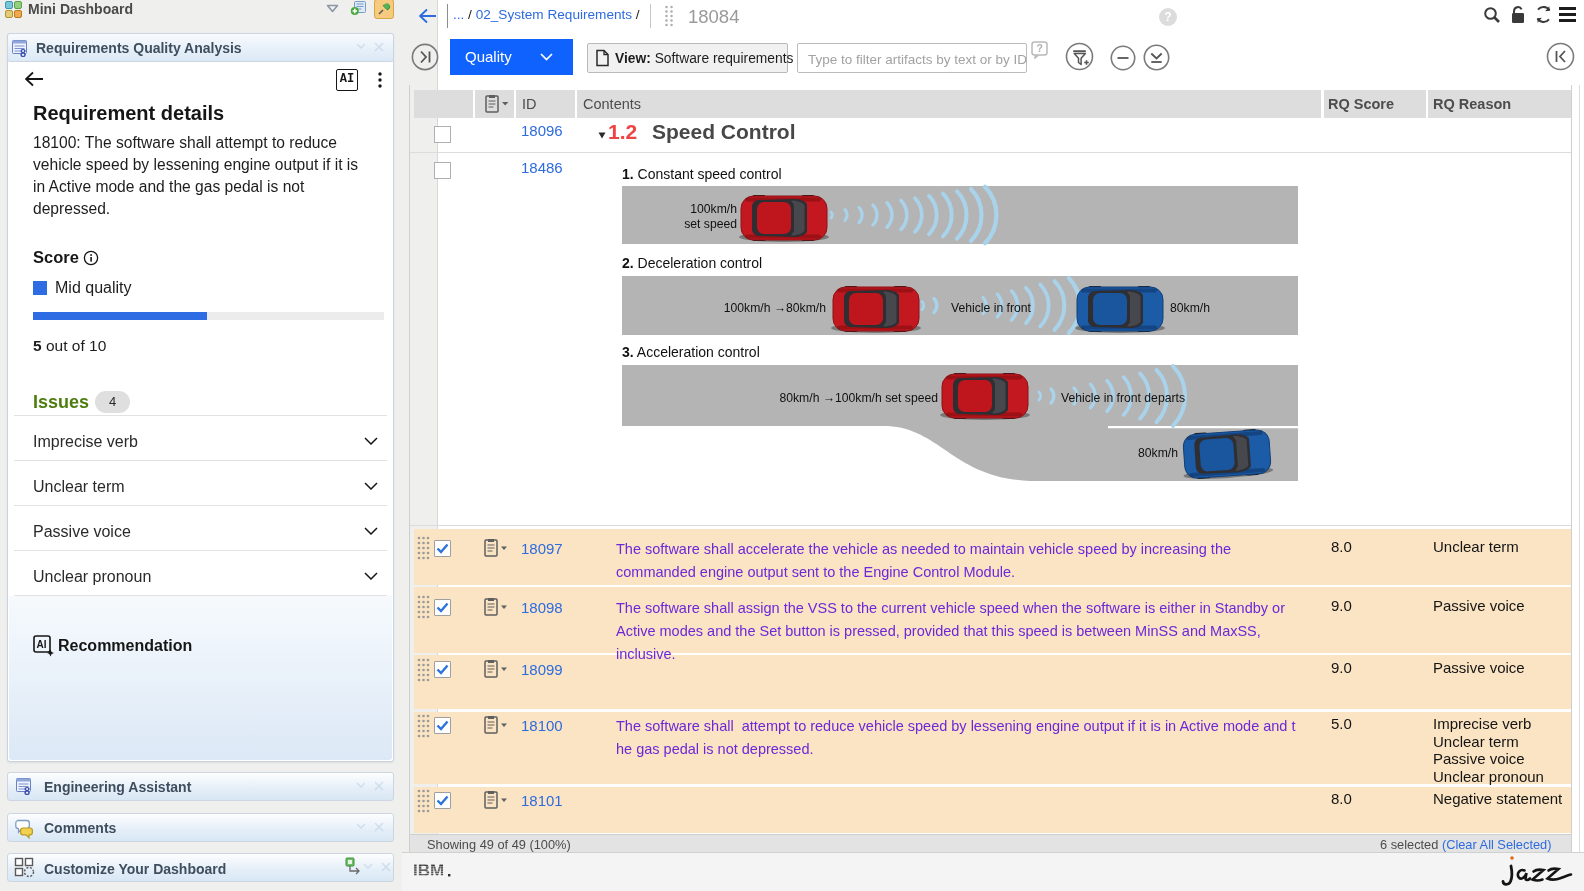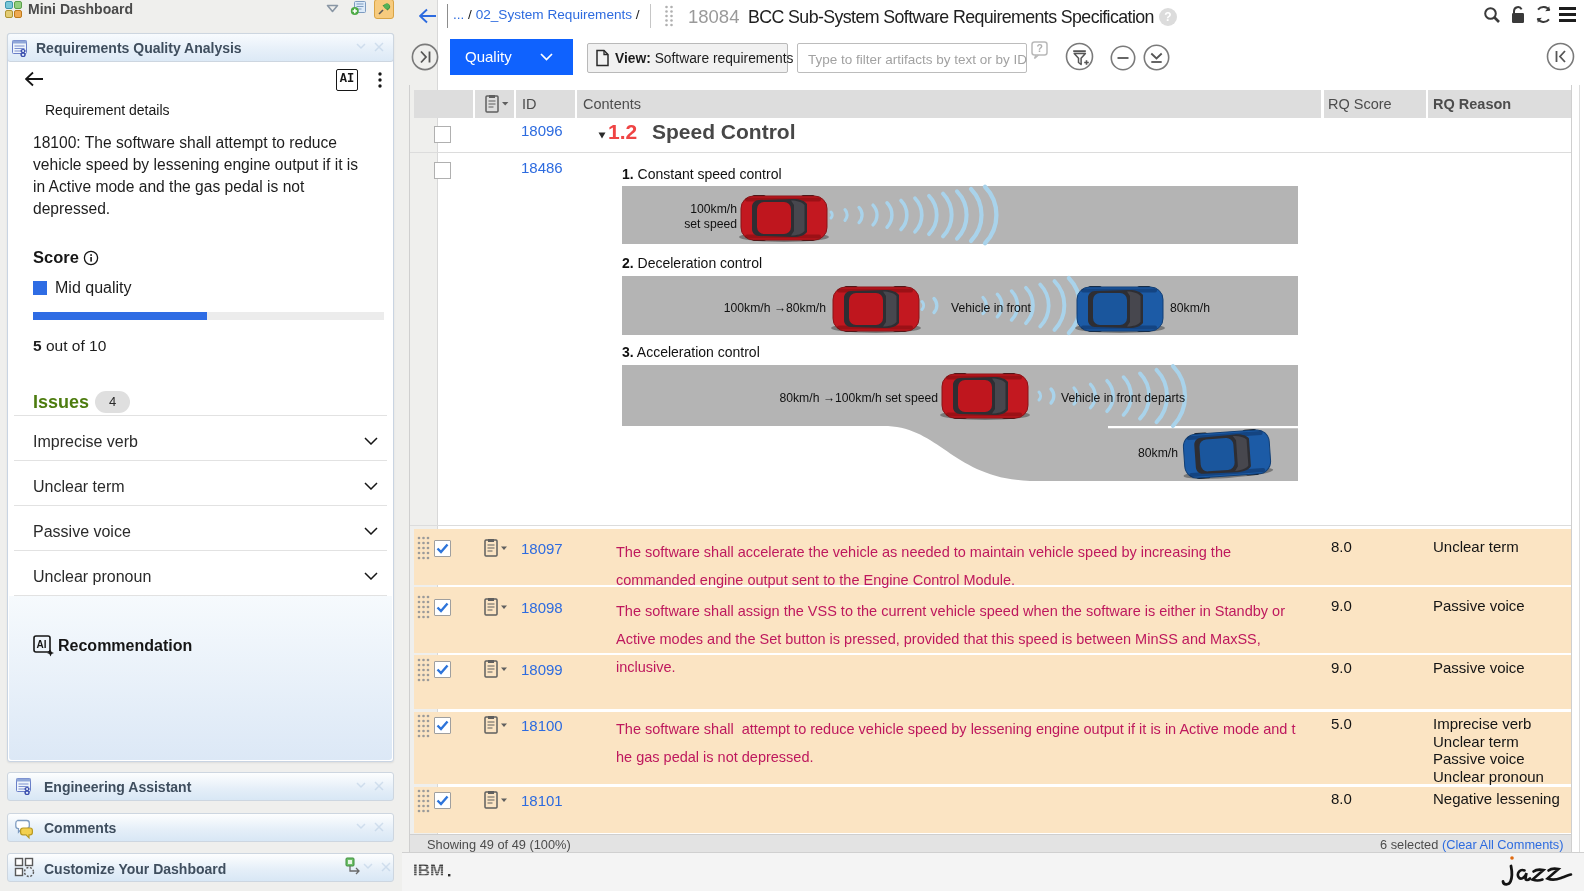--- a/index.html
+++ b/index.html
@@ -10,21 +10,21 @@
 
 #sidebar{position:absolute;left:0;top:0;width:438px;height:891px;background:#efefed;border-right:1px solid #d8d8d8}
 .ptitle{font-size:14px;font-weight:bold;color:#3f4e5e}
 .phead{position:absolute;left:7px;width:387px;height:29px;border:1px solid #cdd6e0;border-radius:3px;background:linear-gradient(#fdfefe,#e4eef8 60%,#d8e7f5)}
 .issue{font-size:16px;color:#2a2a2a}
 .chev{position:absolute;width:14px;height:8px}
 .prow{position:absolute;left:414px;width:1157px;background:#fbe4c3}
 .dots{position:absolute;left:417px}
 .cbx{position:absolute;left:434px;width:17px;height:17px;background:#fff;border:1.2px solid #9f9f9f;border-radius:1px;display:flex;align-items:center;justify-content:center}
 .dicon{position:absolute;left:482px;width:26px;height:19px}
-.ctext{position:absolute;left:616px;width:712px;font-size:14.5px;line-height:28px;color:#be185d}
+.ctext{position:absolute;left:616px;width:712px;font-size:14.5px;line-height:23px;color:#6d28d9}
 .score{position:absolute;left:1331px;font-size:15px;color:#141414}
 .reason{position:absolute;left:1433px;font-size:15px;color:#141414}
 </style></head>
 <body>
 <div id="page">
 
 <div id="sidebar">
 
   <svg class="abs" style="left:5px;top:1px" width="17" height="17" viewBox="0 0 17 17">
     <rect x="0.5" y="0.5" width="7" height="7" rx="1.5" fill="#79c7d8" stroke="#3d95ae"></rect>
@@ -62,21 +62,21 @@
   <svg class="abs" style="left:25px;top:71px" width="20" height="16" viewBox="0 0 20 16">
         <path d="M1 8h17M8 1.5 L1 8 l7 6.5" fill="none" stroke="#161616" stroke-width="1.8"></path>
       </svg>
   <div class="abs" style="left:336px;top:69px;width:22px;height:22px;border:1.6px solid #161616;border-radius:2px;text-align:center;font-size:12px;line-height:19px;font-weight:bold;font-family:'Liberation Mono',monospace;color:#161616">AI</div>
   <svg class="abs" style="left:378px;top:72px" width="4" height="16" viewBox="0 0 4 16">
         <circle cx="2" cy="2" r="1.7" fill="#161616"></circle>
         <circle cx="2" cy="8" r="1.7" fill="#161616"></circle>
         <circle cx="2" cy="14" r="1.7" fill="#161616"></circle>
       </svg>
 
-  <div class="abs" style="left:45px;top:102px;font-size:14px;font-weight:normal;color:#161616">Requirement details</div>
+  <div class="abs" style="left:33px;top:102px;font-size:20px;font-weight:bold;color:#161616">Requirement details</div>
   <div class="abs" style="left:33px;top:132px;width:341px;font-size:15.6px;line-height:22px;color:#1d1d1d">18100: The software shall attempt to reduce vehicle speed by lessening engine output if it is in Active mode and the gas pedal is not depressed.</div>
 
   <div class="abs" style="left:33px;top:248px;font-size:16.5px;font-weight:bold;color:#161616">Score</div>
   <svg class="abs" style="left:83px;top:250px" width="16" height="16" viewBox="0 0 16 16">
         <circle cx="8" cy="8" r="6.6" fill="none" stroke="#161616" stroke-width="1.3"></circle>
         <rect x="7.3" y="7" width="1.6" height="4.6" fill="#161616"></rect>
         <rect x="7.3" y="4.2" width="1.6" height="1.7" fill="#161616"></rect>
       </svg>
   <div class="abs" style="left:33px;top:281px;width:14px;height:14px;background:#2e6ce4"></div>
   <div class="abs" style="left:55px;top:279px;font-size:16px;color:#1d1d1d">Mid quality</div>
@@ -181,21 +181,20 @@
         <circle cx="7.5" cy="6.5" r="1.3"></circle>
         <circle cx="2.5" cy="11" r="1.3"></circle>
         <circle cx="7.5" cy="11" r="1.3"></circle>
         <circle cx="2.5" cy="15.5" r="1.3"></circle>
         <circle cx="7.5" cy="15.5" r="1.3"></circle>
         <circle cx="2.5" cy="20" r="1.3"></circle>
         <circle cx="7.5" cy="20" r="1.3"></circle>
       </g>
     </svg>
 <div class="abs" style="left:688px;top:6px;font-size:18.5px;color:#9a9a9a">18084</div>
-<div class="abs" style="left:748px;top:7px;font-size:17.8px;letter-spacing:-0.6px;color:#202020">BCC Sub-System Software Requirements Specification</div>
 <div class="abs" style="left:1159px;top:8px;width:18px;height:18px;border-radius:50%;background:#dcdcdc;color:#fff;text-align:center;font-size:12px;line-height:18px;font-weight:bold">?</div>
 
 <svg class="abs" style="left:1483px;top:6px" width="18" height="18" viewBox="0 0 18 18">
       <circle cx="7.5" cy="7.5" r="5.3" fill="none" stroke="#3a3a3a" stroke-width="2"></circle>
       <path d="M11.5 11.5 l4.5 4.5" stroke="#3a3a3a" stroke-width="2.6"></path>
     </svg>
 <svg class="abs" style="left:1509px;top:5px" width="18" height="19" viewBox="0 0 18 19">
       <path d="M5 8 V6 a4 4 0 0 1 7.6 -1.6" fill="none" stroke="#3a3a3a" stroke-width="2"></path>
       <rect x="3" y="8" width="12" height="10" rx="1.2" fill="#3a3a3a"></rect>
     </svg>
@@ -267,21 +266,21 @@
 <div class="abs" style="left:1324px;top:90px;width:102px;height:28px;background:#dddddd"></div>
 <div class="abs" style="left:1428px;top:90px;width:143px;height:28px;background:#dddddd"></div>
 <svg class="abs" style="left:483px;top:95px" width="26" height="19" viewBox="0 0 26 19">
 <rect x="3" y="1" width="12" height="16" rx="1" fill="none" stroke="#5f5f5f" stroke-width="1.5"></rect>
       <rect x="6" y="0" width="6" height="3" fill="#5f5f5f"></rect>
       <path d="M5.5 6h7M5.5 9h7M5.5 12h5" stroke="#5f5f5f" stroke-width="1.2"></path>
       <path d="M19 8 l3.2 3.5 3.2 -3.5 Z" fill="#5f5f5f" transform="translate(0,-1)"></path>
     </svg>
 <div class="abs" style="left:522px;top:96px;font-size:14.5px;font-weight:normal;color:#4c4c4c">ID</div>
 <div class="abs" style="left:583px;top:96px;font-size:14.5px;color:#4c4c4c">Contents</div>
-<div class="abs" style="left:1328px;top:96px;font-size:14.5px;font-weight:normal;color:#4c4c4c">RQ Score</div>
+<div class="abs" style="left:1328px;top:96px;font-size:14.5px;font-weight:bold;color:#4c4c4c">RQ Score</div>
 <div class="abs" style="left:1433px;top:96px;font-size:14.5px;font-weight:bold;color:#4c4c4c">RQ Reason</div>
 
 <div class="abs" style="left:434px;top:126px;width:17px;height:17px;border:1.2px solid #b0b0b0;background:#fff"></div>
 <div class="abs blue" style="left:521px;top:122px;font-size:15px">18096</div>
 <svg class="abs" style="left:598px;top:132px" width="8" height="7" viewBox="0 0 8 7">
       <path d="M0.5 0.5 h7 l-3.5 6 Z" fill="#2a2a2a"></path>
     </svg>
 <div class="abs" style="left:608px;top:120px;font-size:21px;font-weight:bold;color:#ef4444">1.2</div>
 <div class="abs" style="left:652px;top:120px;font-size:21px;font-weight:bold;color:#474747">Speed Control</div>
 <div class="abs" style="left:410px;top:152px;width:1161px;border-top:1px solid #dcdcdc"></div>
@@ -549,26 +548,26 @@
       </svg>
     </div>
 <svg class="dicon" style="top:791px" viewBox="0 0 26 19">
       <rect x="3" y="1" width="12" height="16" rx="1" fill="none" stroke="#5f5f5f" stroke-width="1.5"></rect>
       <rect x="6" y="0" width="6" height="3" fill="#5f5f5f"></rect>
       <path d="M5.5 6h7M5.5 9h7M5.5 12h5" stroke="#5f5f5f" stroke-width="1.2"></path>
       <path d="M19 7.5 l3 3.5 3 -3.5 Z" fill="#5f5f5f"></path>
     </svg>
 <div class="abs blue" style="left:521px;top:792px;font-size:15px">18101</div>
 <div class="score" style="top:790px">8.0</div>
-<div class="reason" style="top:790px">Negative lessening</div>
+<div class="reason" style="top:790px">Negative statement</div>
 <div class="abs" style="left:410px;top:525px;width:1161px;border-top:1px solid #dcdcdc"></div>
 
 <div class="abs" style="left:410px;top:834px;width:1161px;height:18px;background:#e3e3e3;border-top:1px solid #cfcfcf"></div>
 <div class="abs" style="left:427px;top:837px;font-size:12.8px;color:#4c4c4c">Showing 49 of 49 (100%)</div>
-<div class="abs" style="left:1380px;top:837px;font-size:12.8px;color:#4c4c4c">6 selected <span style="color:#2d6bdf">(Clear All Comments)</span></div>
+<div class="abs" style="left:1380px;top:837px;font-size:12.8px;color:#4c4c4c">6 selected <span style="color:#2d6bdf">(Clear All Selected)</span></div>
 <div class="abs" style="left:402px;top:852px;width:1182px;height:39px;background:#f4f4f4;border-top:1px solid #d0d0d0"></div>
 <svg class="abs" style="left:413px;top:861px" width="50" height="18" viewBox="0 0 50 18">
 <defs>
         <pattern id="st" width="60" height="2.1" patternUnits="userSpaceOnUse">
           <rect width="60" height="1.25" fill="#2f2f2f"></rect>
         </pattern>
       </defs>
 <text x="0" y="15" font-family="Liberation Sans" font-weight="bold" font-size="17" letter-spacing="0" fill="url(#st)">IBM</text>
 <rect x="35" y="13" width="2.4" height="2.4" fill="#2f2f2f"></rect>
     </svg>

